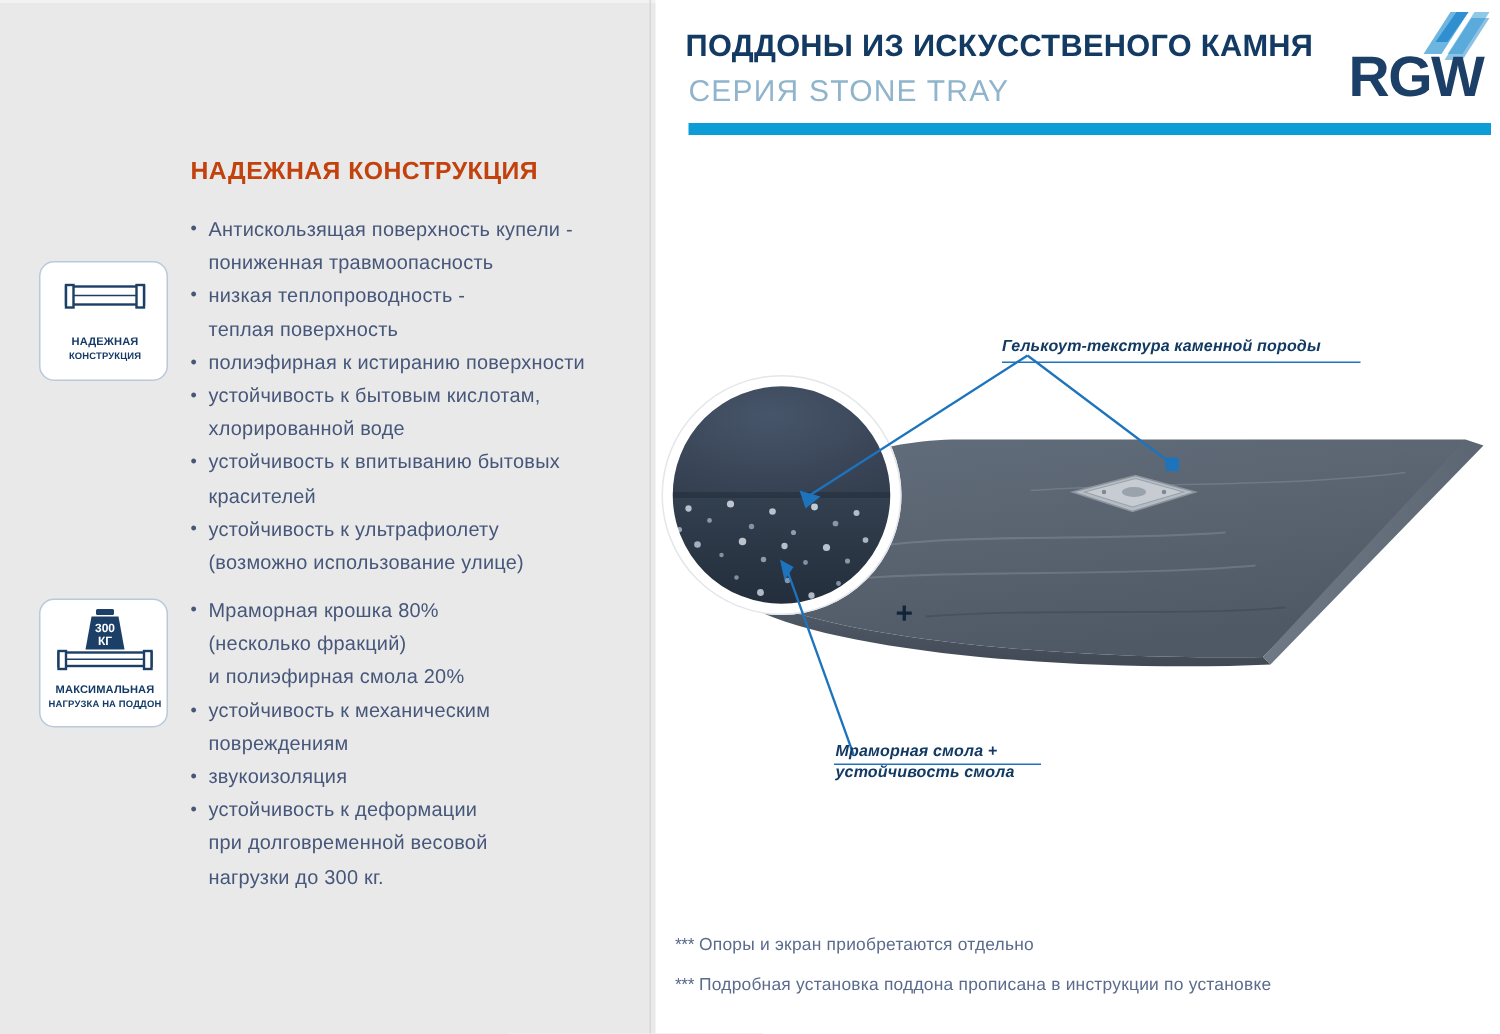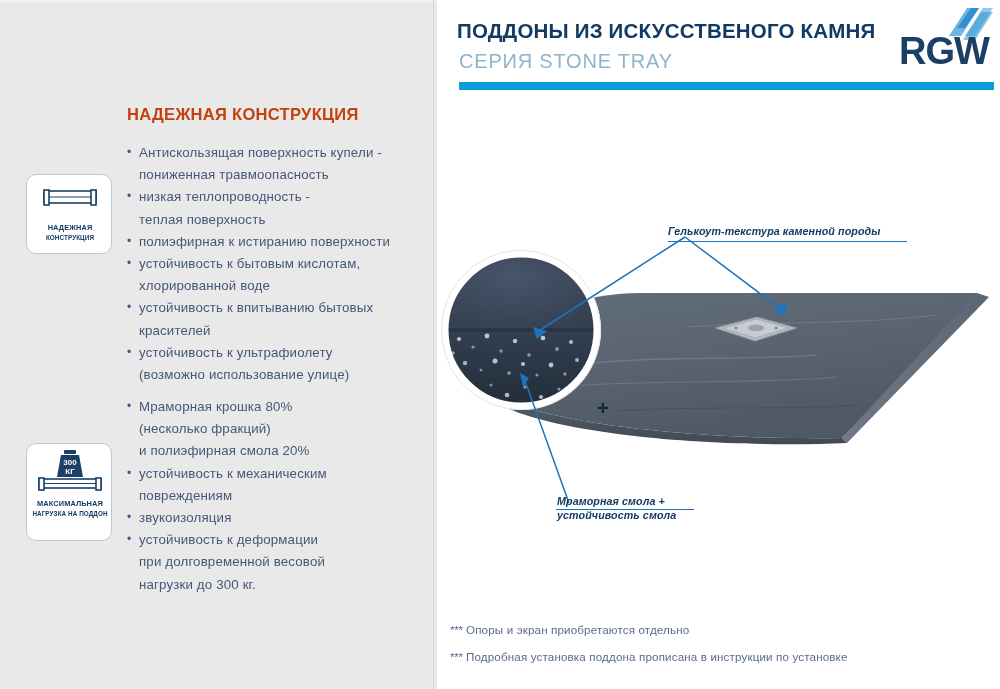--- a/index.html
+++ b/index.html
@@ -100,21 +100,21 @@
 
   
   .badge {
     position: absolute;
     width: 86px; height: 80px;
     background: #ffffff;
     border: 1.5px solid #b9c9dc;
     border-radius: 10px;
   }
   .badge-1 { left: 26px; top: 146px; margin-top: 28px; }
-  .badge-2 { left: 26px; top: 399px; height: 98px; margin-top: 44px; }
+  .badge-2 { left: 26px; top: 399px; height: 86px; }
   .badge svg { position: absolute; left: 0; top: 0; }
   .badge-caption {
     position: absolute;
     left: 0; width: 86px;
     text-align: center;
     color: #143a66;
     font-weight: bold;
     letter-spacing: 0.1px;
     line-height: 9.5px;
   }

